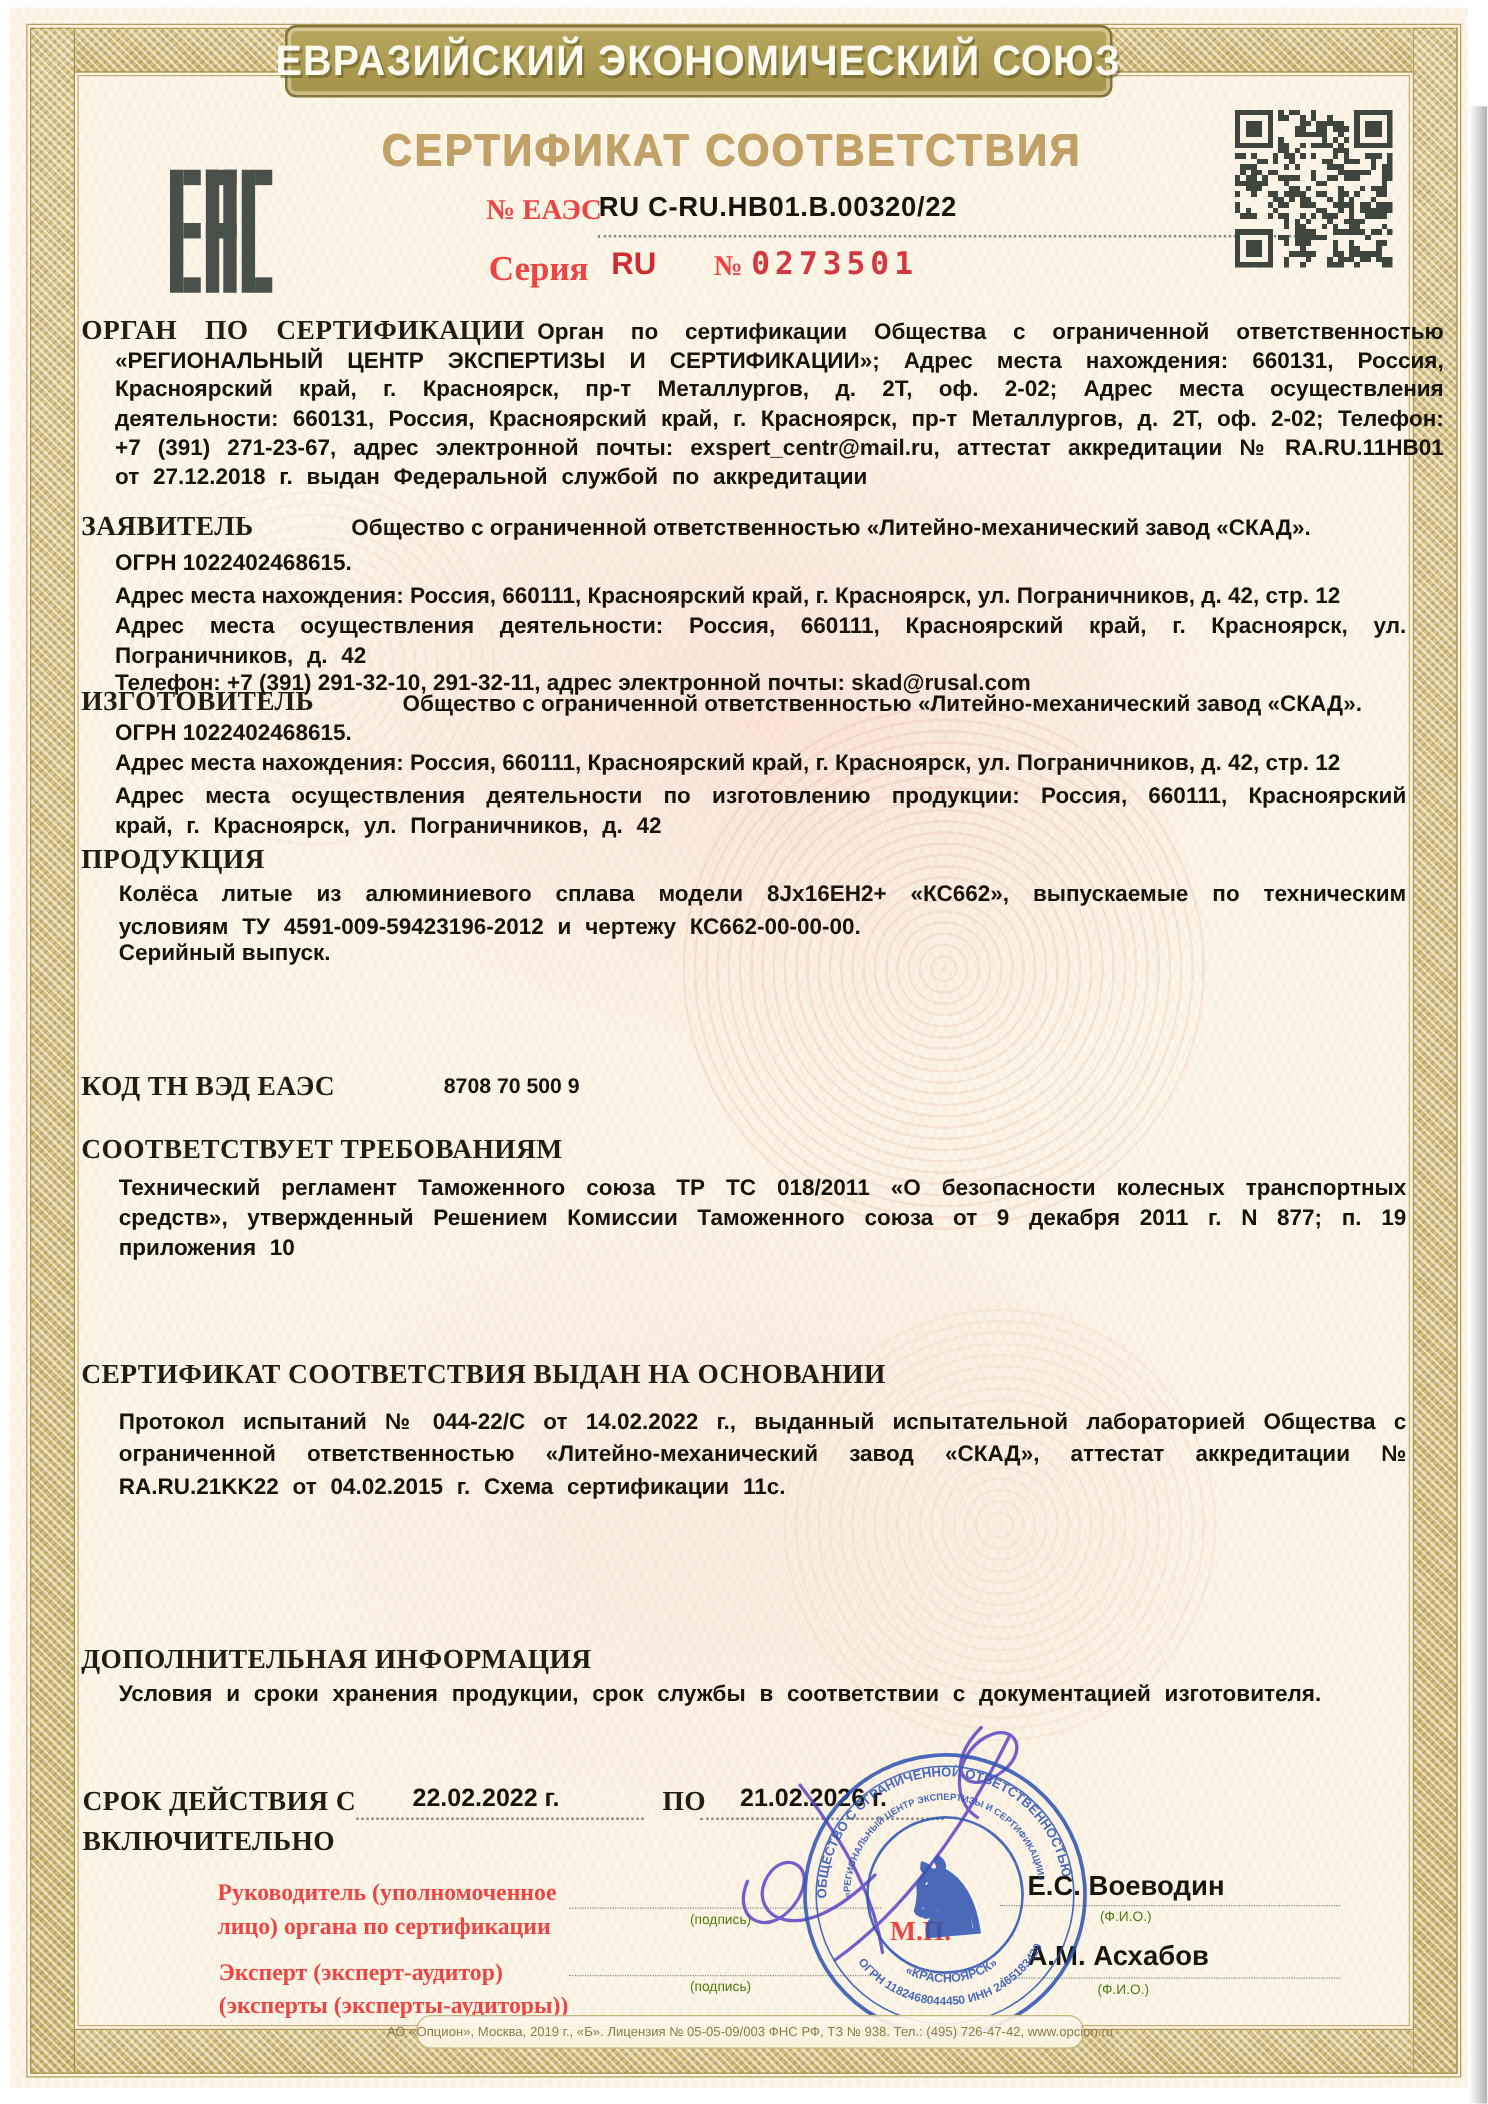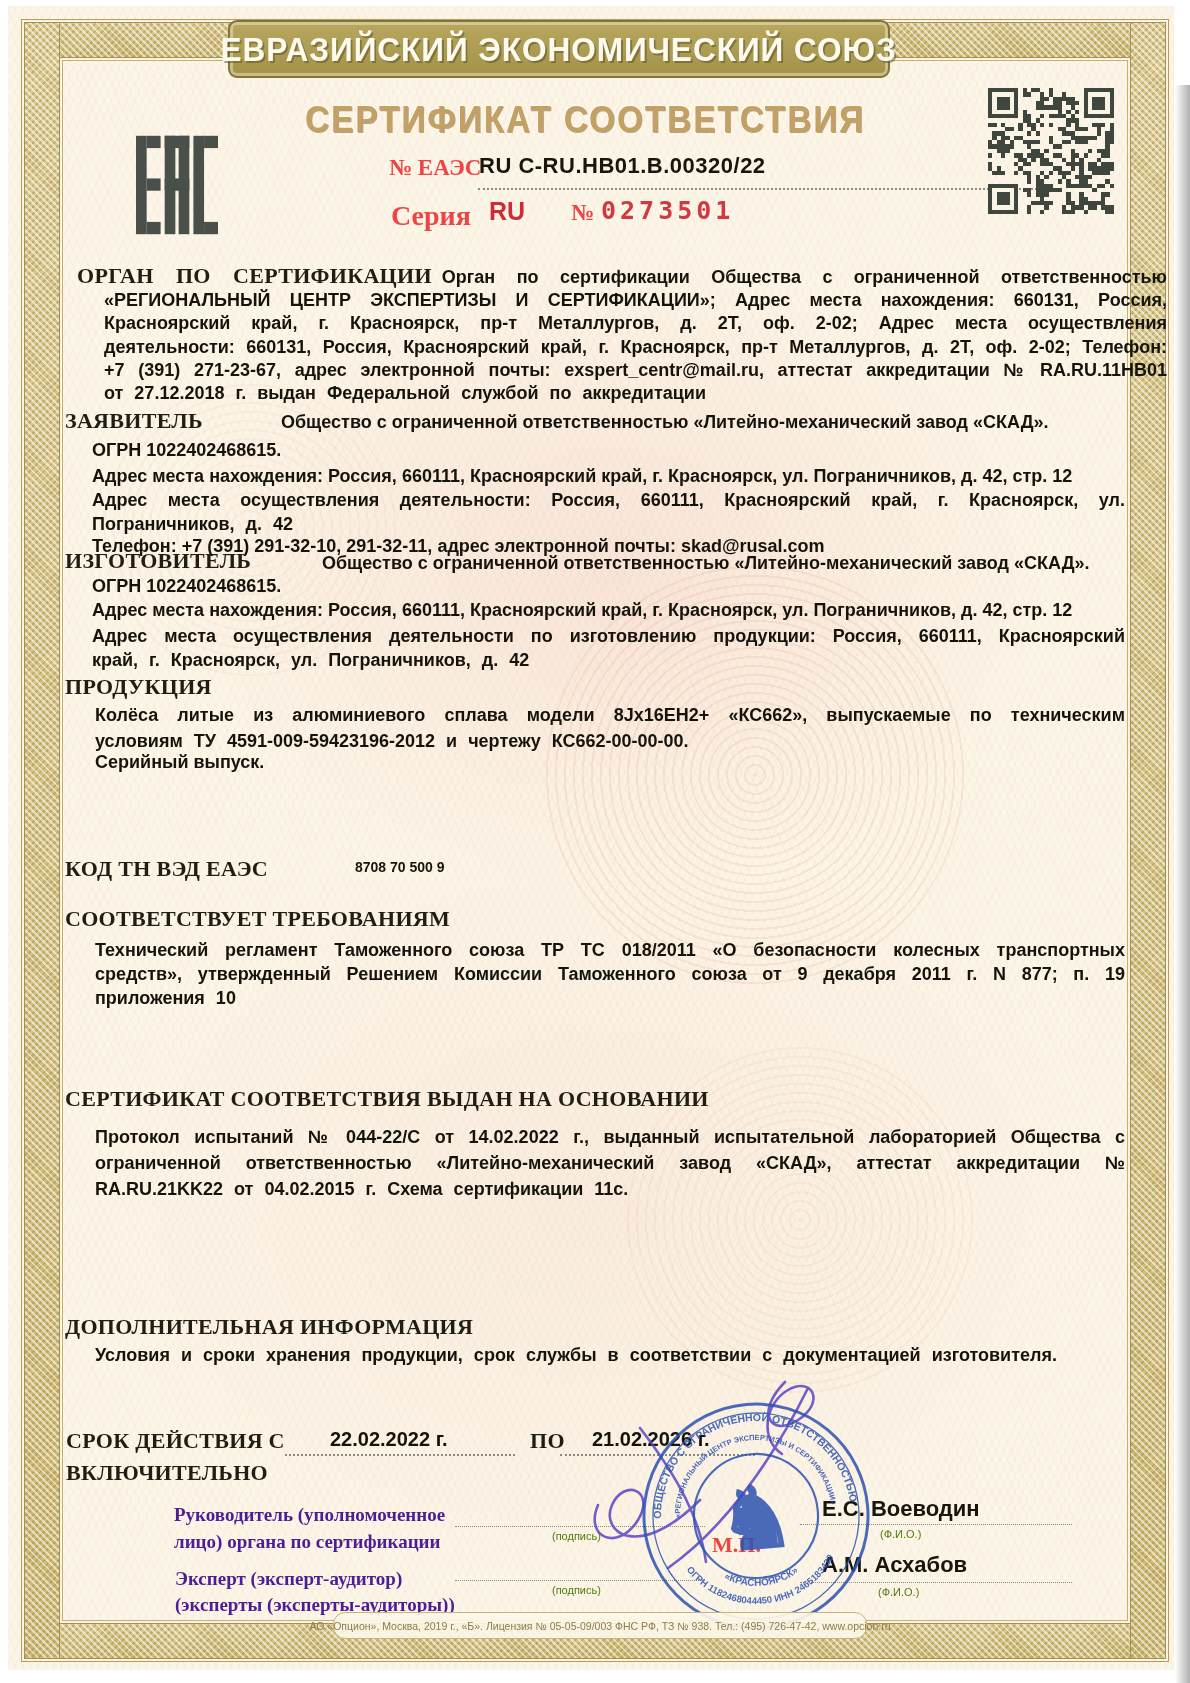--- a/index.html
+++ b/index.html
@@ -54,21 +54,21 @@
   .qr{position:absolute;left:988px;top:88px;}
   
   .slabel{font-family:"Liberation Serif",serif;font-weight:bold;font-size:22px;color:#201e14;letter-spacing:.3px;}
   .abs{position:absolute;}
   .body-t{font-size:18px;font-weight:bold;color:#15130c;}
   .just{text-align:justify;word-spacing:6px;}
   .org-p{left:65px;top:252px;width:1063px;line-height:23.2px;padding-left:27px;text-indent:-27px;}
   .org-p .slabel{margin-right:10px;}
   
   .cap{font-size:11px;color:#4d7c0f;}
-  .sig-label{font-family:"Liberation Serif",serif;font-weight:bold;font-size:19px;color:#4c1d95;}
+  .sig-label{font-family:"Liberation Serif",serif;font-weight:bold;font-size:19px;color:#ef4444;}
   .name{font-size:22px;font-weight:bold;}
   .stamp{position:absolute;left:636px;top:1396px;opacity:.86;transform:rotate(-5deg);}
   .squiggle{position:absolute;left:560px;top:1370px;}
   .footer-box{position:absolute;left:333px;top:1612px;width:532px;height:25px;border-radius:12px;
     background:rgba(252,246,231,.92);border:1px solid #c6b47a;display:flex;align-items:center;justify-content:center;}
   .footer-box span{font-size:10.5px;color:#8f7c49;white-space:nowrap;}
 </style>
 </head>
 <body>
 
@@ -410,21 +410,21 @@
       <rect x="1" y="1" width="5" height="5" fill="#f9f3e4"></rect>
       <rect x="2" y="2" width="3" height="3" fill="#3e463d"></rect>
       <rect x="22" y="0" width="7" height="7" fill="#3e463d"></rect>
       <rect x="23" y="1" width="5" height="5" fill="#f9f3e4"></rect>
       <rect x="24" y="2" width="3" height="3" fill="#3e463d"></rect>
       <rect x="0" y="22" width="7" height="7" fill="#3e463d"></rect>
       <rect x="1" y="23" width="5" height="5" fill="#f9f3e4"></rect>
       <rect x="2" y="24" width="3" height="3" fill="#3e463d"></rect>
     </svg>
 
-  <p class="abs org-p body-t just" style="margin:12px">
+  <p class="abs org-p body-t just" style="margin:0">
     <span class="slabel">ОРГАН ПО СЕРТИФИКАЦИИ</span><span>Орган по сертификации Общества с ограниченной ответственностью «РЕГИОНАЛЬНЫЙ ЦЕНТР ЭКСПЕРТИЗЫ И СЕРТИФИКАЦИИ»; Адрес места нахождения: 660131, Россия, Красноярский край, г. Красноярск, пр-т Металлургов, д. 2Т, оф. 2-02; Адрес места осуществления деятельности: 660131, Россия, Красноярский край, г. Красноярск, пр-т Металлургов, д. 2Т, оф. 2-02; Телефон: +7 (391) 271-23-67, адрес электронной почты: exspert_centr@mail.ru, аттестат аккредитации № RA.RU.11HB01 от 27.12.2018 г. выдан Федеральной службой по аккредитации</span>
   </p>
 
   <div class="abs slabel" style="left:65px;top:408px;">ЗАЯВИТЕЛЬ</div>
   <div class="abs body-t" style="left:281px;top:412px;">Общество с ограниченной ответственностью «Литейно-механический завод «СКАД».</div>
   <div class="abs body-t" style="left:92px;top:440px;">ОГРН 1022402468615.</div>
   <div class="abs body-t" style="left:92px;top:466px;">Адрес места нахождения: Россия, 660111, Красноярский край, г. Красноярск, ул. Пограничников, д. 42, стр. 12</div>
   <div class="abs body-t just" style="left:92px;top:488px;width:1033px;line-height:24px;">Адрес места осуществления деятельности: Россия, 660111, Красноярский край, г. Красноярск, ул. Пограничников, д. 42</div>
   <div class="abs body-t" style="left:92px;top:536px;">Телефон: +7 (391) 291-32-10, 291-32-11, адрес электронной почты: skad@rusal.com</div>
 
@@ -432,21 +432,21 @@
   <div class="abs body-t" style="left:322px;top:553px;">Общество с ограниченной ответственностью «Литейно-механический завод «СКАД».</div>
   <div class="abs body-t" style="left:92px;top:576px;">ОГРН 1022402468615.</div>
   <div class="abs body-t" style="left:92px;top:600px;">Адрес места нахождения: Россия, 660111, Красноярский край, г. Красноярск, ул. Пограничников, д. 42, стр. 12</div>
   <div class="abs body-t just" style="left:92px;top:624px;width:1033px;line-height:24px;">Адрес места осуществления деятельности по изготовлению продукции: Россия, 660111, Красноярский край, г. Красноярск, ул. Пограничников, д. 42</div>
 
   <div class="abs slabel" style="left:65px;top:674px;">ПРОДУКЦИЯ</div>
   <div class="abs body-t just" style="left:95px;top:702px;width:1030px;line-height:26px;">Колёса литые из алюминиевого сплава модели 8Jx16EH2+ «КС662», выпускаемые по техническим условиям ТУ 4591-009-59423196-2012 и чертежу КС662-00-00-00.</div>
   <div class="abs body-t" style="left:95px;top:752px;">Серийный выпуск.</div>
 
   <div class="abs slabel" style="left:65px;top:856px;">КОД ТН ВЭД ЕАЭС</div>
-  <div class="abs body-t" style="left:355px;top:859px;font-size:14px;">8708 70 500 9</div>
+  <div class="abs body-t" style="left:355px;top:859px;font-size:17px;">8708 70 500 9</div>
 
   <div class="abs slabel" style="left:65px;top:906px;">СООТВЕТСТВУЕТ ТРЕБОВАНИЯМ</div>
   <div class="abs body-t just" style="left:95px;top:938px;width:1030px;line-height:24px;">Технический регламент Таможенного союза ТР ТС 018/2011 «О безопасности колесных транспортных средств», утвержденный Решением Комиссии Таможенного союза от 9 декабря 2011 г. N 877; п. 19 приложения 10</div>
 
   <div class="abs slabel" style="left:65px;top:1086px;">СЕРТИФИКАТ СООТВЕТСТВИЯ ВЫДАН НА ОСНОВАНИИ</div>
   <div class="abs body-t just" style="left:95px;top:1124px;width:1030px;line-height:26px;">Протокол испытаний № 044-22/С от 14.02.2022 г., выданный испытательной лабораторией Общества с ограниченной ответственностью «Литейно-механический завод «СКАД», аттестат аккредитации № RA.RU.21KK22 от 04.02.2015 г. Схема сертификации 11с.</div>
 
   <div class="abs body-t just" style="left:95px;top:1342px;width:1030px;line-height:26px;">Условия и сроки хранения продукции, срок службы в соответствии с документацией изготовителя.</div>
   <div class="abs slabel" style="left:65px;top:1314px;">ДОПОЛНИТЕЛЬНАЯ ИНФОРМАЦИЯ</div>
 

